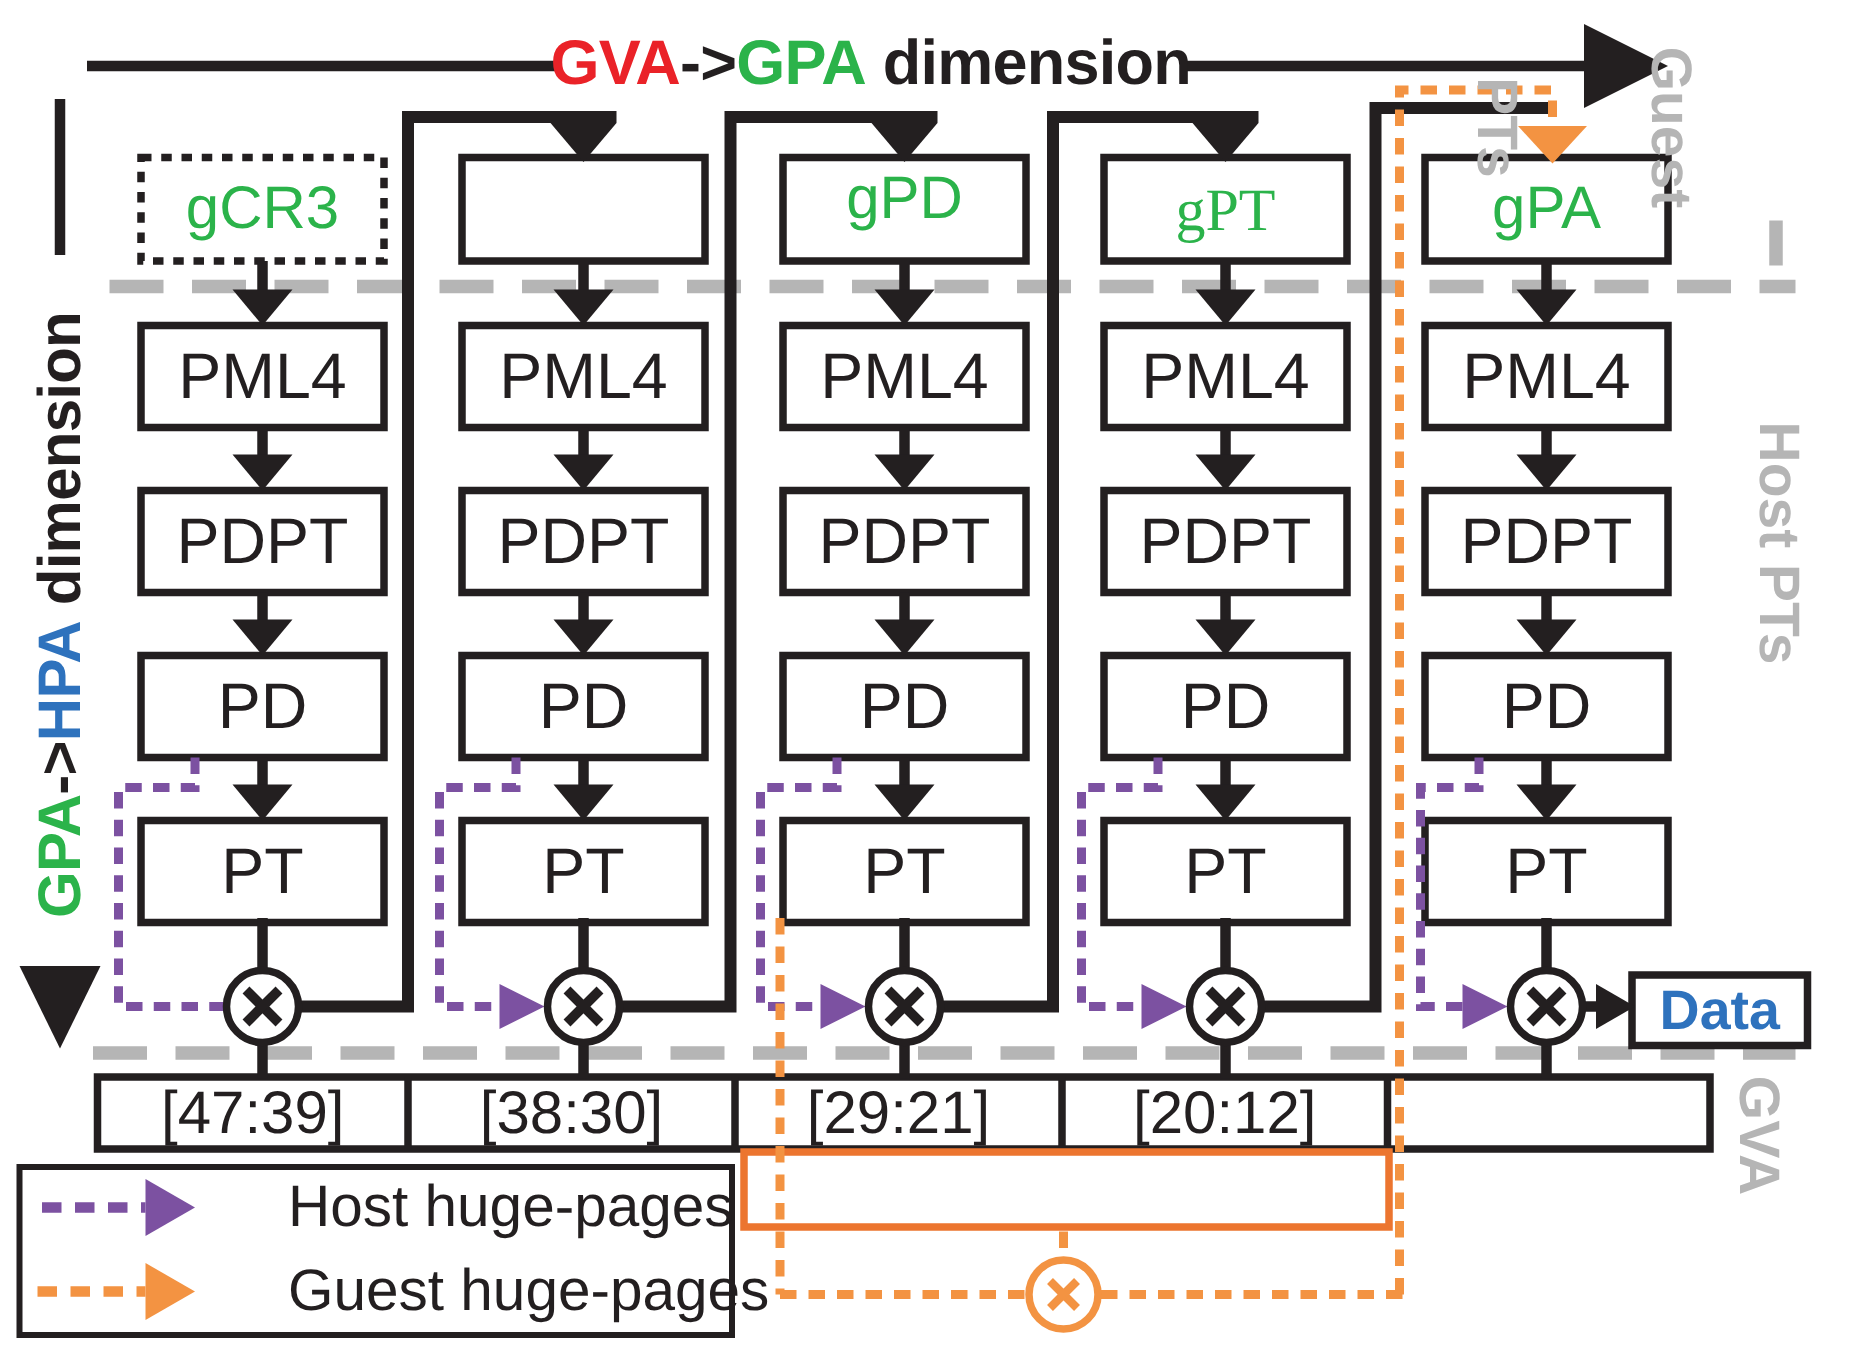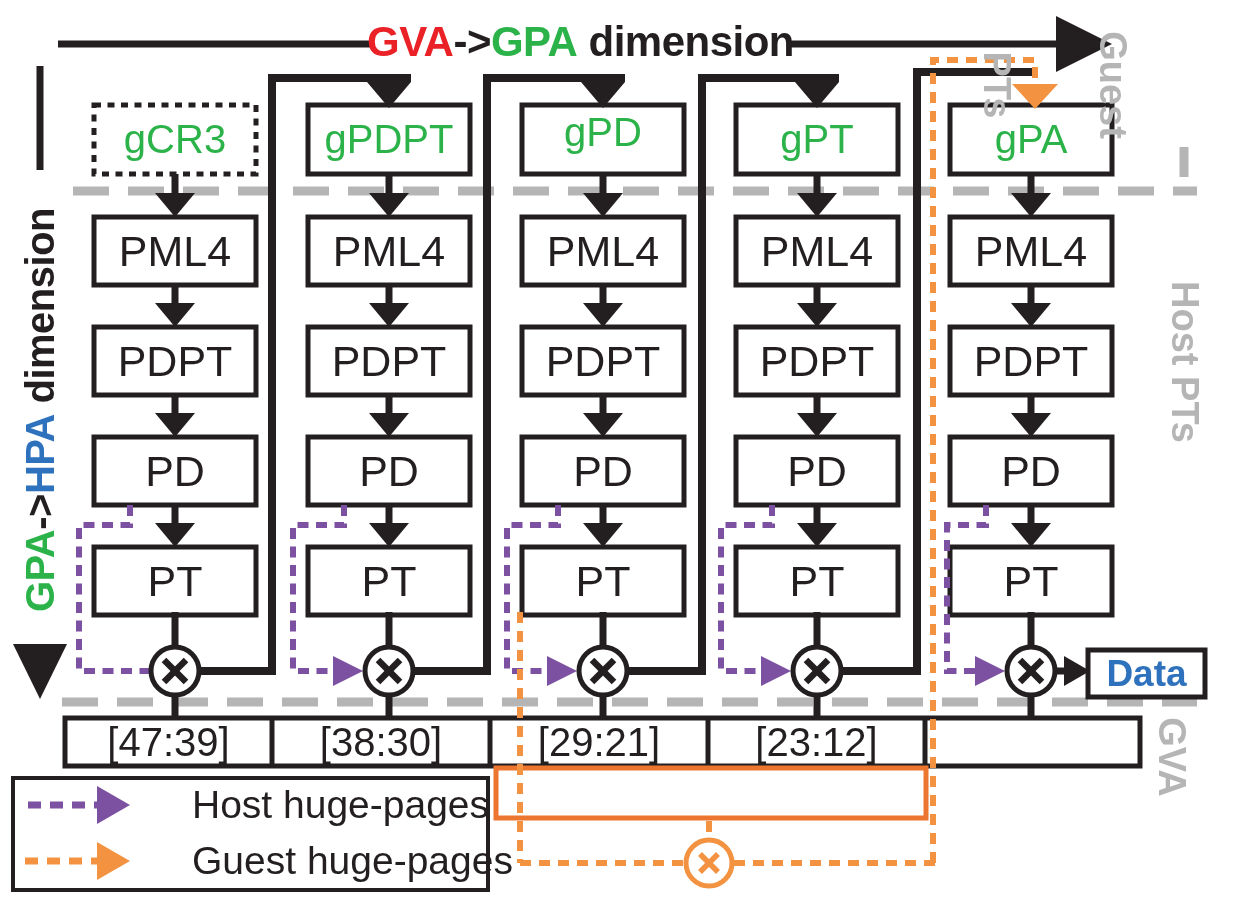--- a/index.html
+++ b/index.html
@@ -237,23 +237,22 @@
 
 <div class="t title" style="left:373px;top:16px;width:415px;height:52px;">
   <span class="red">GVA</span><span class="black">-&gt;</span><span class="green">GPA</span><span class="black"> dimension</span>
 </div>
 
 <div class="t title rot-left" style="left:-195px;top:388px;width:470px;height:44px;font-size:40px;">
   <span class="green">GPA</span><span class="black">-&gt;</span><span class="blue">HPA</span><span class="black"> dimension</span>
 </div>
 
 <div class="t guest-label" style="left:94px;top:105px;width:162px;height:69px;">gCR3</div>
-<div class="t guest-label" style="left:308px;top:105px;width:162px;height:69px;">gPDPT</div>
 <div class="t guest-label" style="left:522px;top:98px;width:162px;height:69px;">gPD</div>
-<div class="t guest-label" style="left:736px;top:105px;width:162px;height:69px;">gPT</div>
+<div class="t guest-label" style="left:736px;top:105px;width:162px;height:69px;font-family:Liberation Serif, serif;">gPT</div>
 <div class="t guest-label" style="left:950px;top:105px;width:162px;height:69px;">gPA</div>
 
 <div class="t host-label" style="left:94px;top:217px;width:162px;height:68px;">PML4</div>
 <div class="t host-label" style="left:94px;top:327px;width:162px;height:68px;">PDPT</div>
 <div class="t host-label" style="left:94px;top:437px;width:162px;height:68px;">PD</div>
 <div class="t host-label" style="left:94px;top:547px;width:162px;height:68px;">PT</div>
 
 <div class="t host-label" style="left:308px;top:217px;width:162px;height:68px;">PML4</div>
 <div class="t host-label" style="left:308px;top:327px;width:162px;height:68px;">PDPT</div>
 <div class="t host-label" style="left:308px;top:437px;width:162px;height:68px;">PD</div>
@@ -270,21 +269,21 @@
 <div class="t host-label" style="left:736px;top:547px;width:162px;height:68px;">PT</div>
 
 <div class="t host-label" style="left:950px;top:217px;width:162px;height:68px;">PML4</div>
 <div class="t host-label" style="left:950px;top:327px;width:162px;height:68px;">PDPT</div>
 <div class="t host-label" style="left:950px;top:437px;width:162px;height:68px;">PD</div>
 <div class="t host-label" style="left:950px;top:547px;width:162px;height:68px;">PT</div>
 
 <div class="t gva-cell" style="left:65px;top:718px;width:207px;height:48px;">[47:39]</div>
 <div class="t gva-cell" style="left:272px;top:718px;width:218px;height:48px;">[38:30]</div>
 <div class="t gva-cell" style="left:490px;top:718px;width:218px;height:48px;">[29:21]</div>
-<div class="t gva-cell" style="left:708px;top:718px;width:217px;height:48px;">[23:12]</div>
+<div class="t gva-cell" style="left:708px;top:718px;width:217px;height:48px;">[20:12]</div>
 
 
 <div class="t data-label" style="left:1088px;top:650px;width:117px;height:47px;">Data</div>
 
 <div class="t legend-label" style="left:148px;top:783px;width:330px;height:44px;">Host huge-pages</div>
 <div class="t legend-label" style="left:148px;top:839px;width:340px;height:44px;">Guest huge-pages</div>
 
 <div class="t gray-label rot-right" style="left:1105px;top:45px;width:130px;height:80px;display:block;">
   <div>Guest</div>
   <div>PTs</div>

